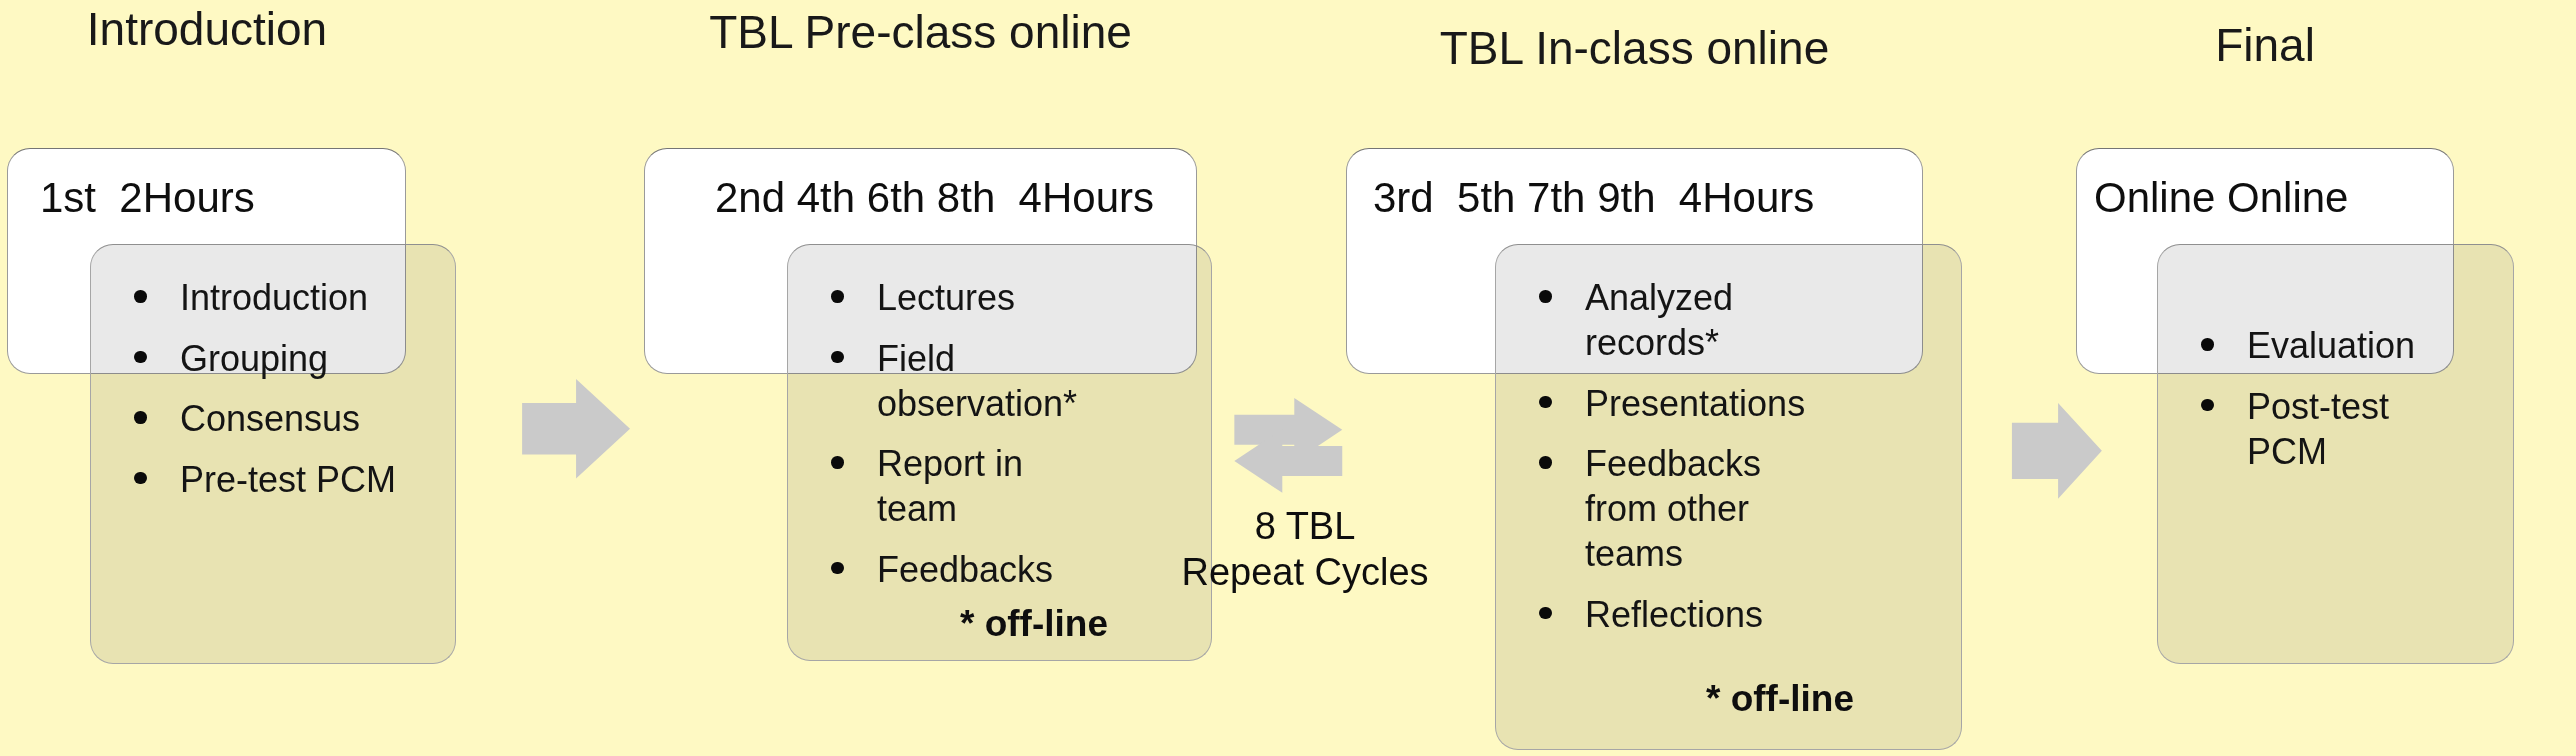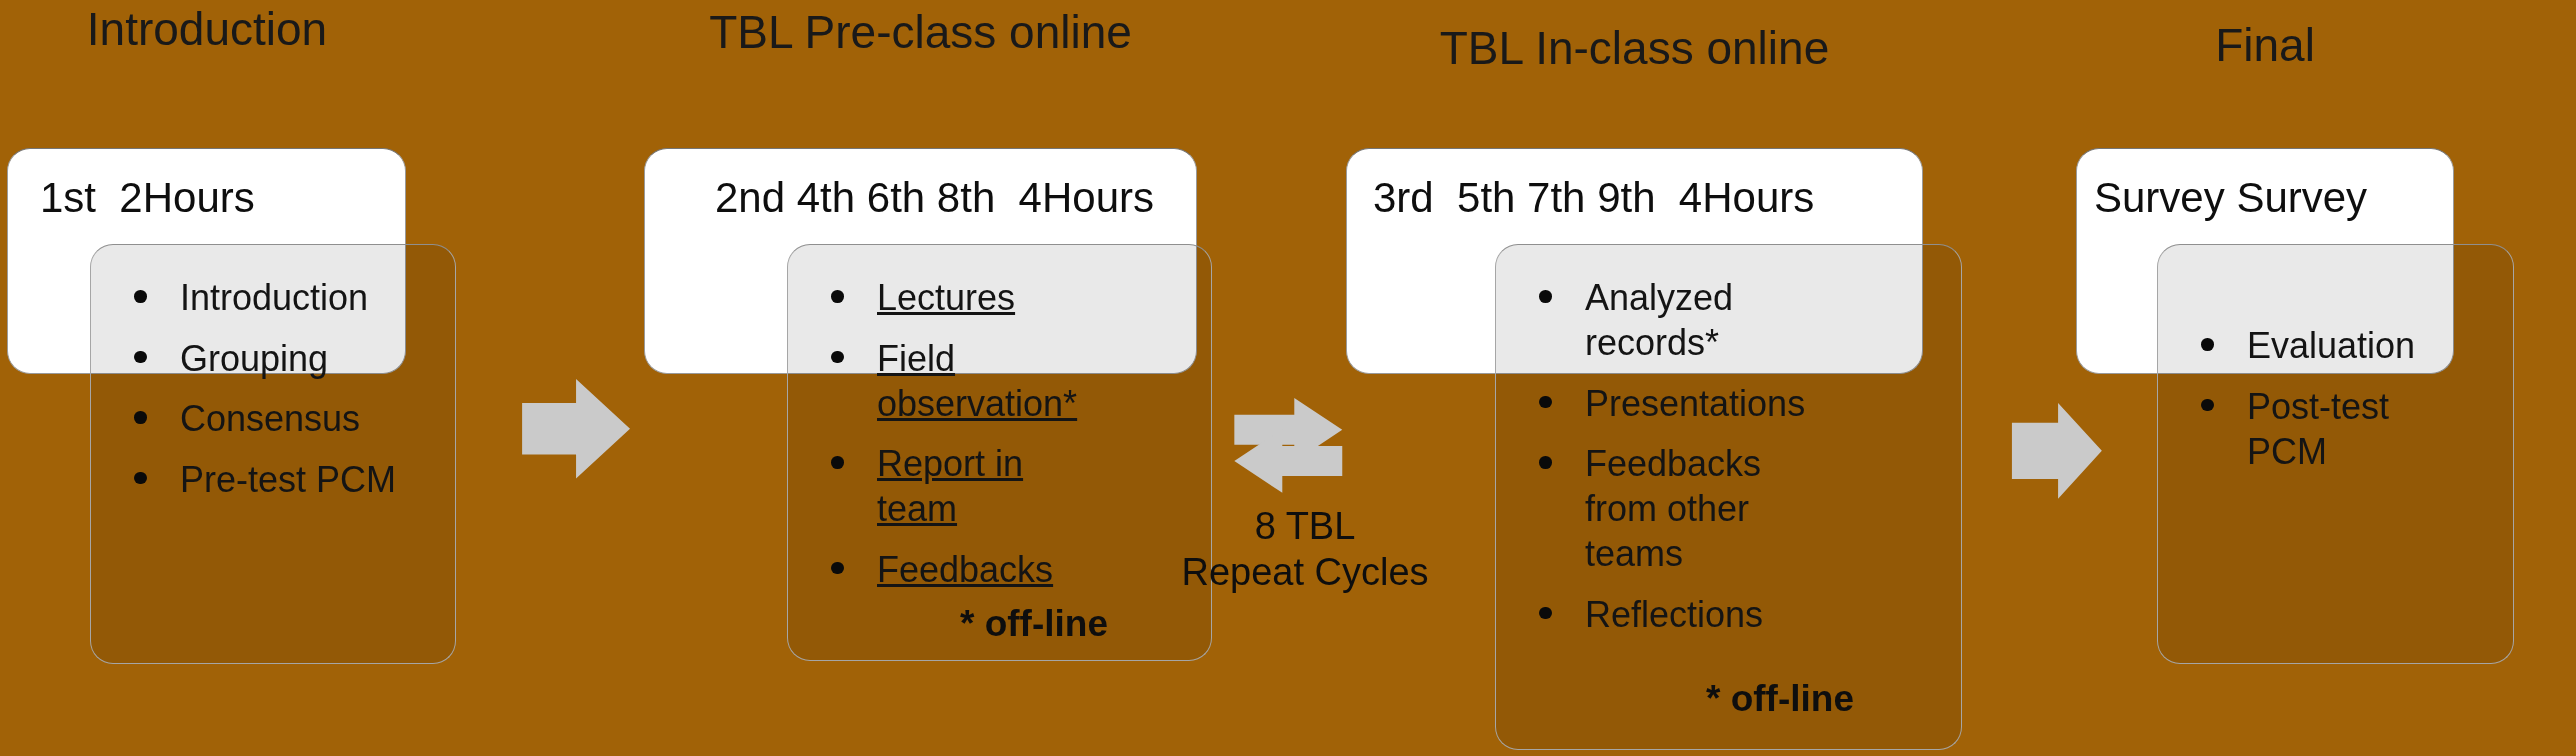--- a/index.html
+++ b/index.html
@@ -1,16 +1,16 @@
 <!DOCTYPE html>
 <html style="font-size:9.6px"><head>
 <meta charset="utf-8">
 <style>
   html,body{margin:0;padding:0;background:#ffffff;}
-  .canvas{position:relative;width:2576px;height:756px;background:#a16207;overflow:hidden;
+  .canvas{position:relative;width:2576px;height:756px;background:#fef9c3;overflow:hidden;
           font-family:"Liberation Sans", sans-serif;color:#141414;}
 
   
   .title{position:absolute;font-size:46px;line-height:1.1;text-align:center;color:#191919;white-space:pre;}
   .t1{left:0px;top:3.6px;width:414px;}
   .t2{left:644px;top:7px;width:553px;}
   .t3{left:1346px;top:23px;width:577px;}
   .t4{left:2076px;top:20.4px;width:378px;}
 
   
@@ -32,21 +32,21 @@
   .gpanel{position:absolute;background:rgba(0,0,0,0.088);border:1.2px solid #a6a6a6;border-top-color:#8f8f8f;
           border-radius:23px;box-sizing:border-box;}
   .g1{left:90px; top:244px;width:366px;height:420px;}
   .g2{left:787px;top:244px;width:425px;height:417px;}
   .g3{left:1495px;top:244px;width:467px;height:506px;}
   .g4{left:2157px;top:244px;width:357px;height:420px;}
 
   
   .blist{position:absolute;margin:0;padding:0 17px 0 90px;list-style:none;font-size:36px;line-height:1.25;}
   .l1{left:90px; top:275px;width:366px;box-sizing:border-box;}
-  .l2{left:787px;top:275px;width:425px;box-sizing:border-box;text-decoration:underline;}
+  .l2{left:787px;top:275px;width:425px;box-sizing:border-box;}
   .l3{left:1495px;top:275px;width:467px;box-sizing:border-box;}
   .l4{left:2157px;top:275px;width:357px;box-sizing:border-box;margin-top:48px;}
   .blist li{position:relative;margin:0 0 15.6px 0;}
   .blist .txt{white-space:pre-line;}
   .dot{position:absolute;left:-46px;top:15px;width:12.6px;height:12.6px;border-radius:50%;background:#0a0a0a;}
 
   
   .footnote{position:absolute;font-size:37px;text-align:left;color:#0e0e0e;font-weight:bold;}
   .f2{left:960px;top:603px;width:240px;}
   .f3{left:1706px;top:678px;width:240px;}
@@ -83,21 +83,21 @@
   </svg>
 
   <div class="gpanel g1"></div>
   <div class="gpanel g2"></div>
   <div class="gpanel g3"></div>
   <div class="gpanel g4"></div>
 
   <div class="hdr h1">1st  2Hours</div>
   <div class="hdr h2">2nd 4th 6th 8th  4Hours</div>
   <div class="hdr h3">3rd  5th 7th 9th  4Hours</div>
-  <div class="hdr h4">Survey Survey</div>
+  <div class="hdr h4">Online Online</div>
 
   <ul class="blist l1">
     <li><span class="dot"></span><span class="txt">Introduction</span></li>
     <li><span class="dot"></span><span class="txt">Grouping</span></li>
     <li><span class="dot"></span><span class="txt">Consensus</span></li>
     <li><span class="dot"></span><span class="txt">Pre-test PCM</span></li>
   </ul>
 
   <ul class="blist l2">
     <li><span class="dot"></span><span class="txt">Lectures</span></li>

